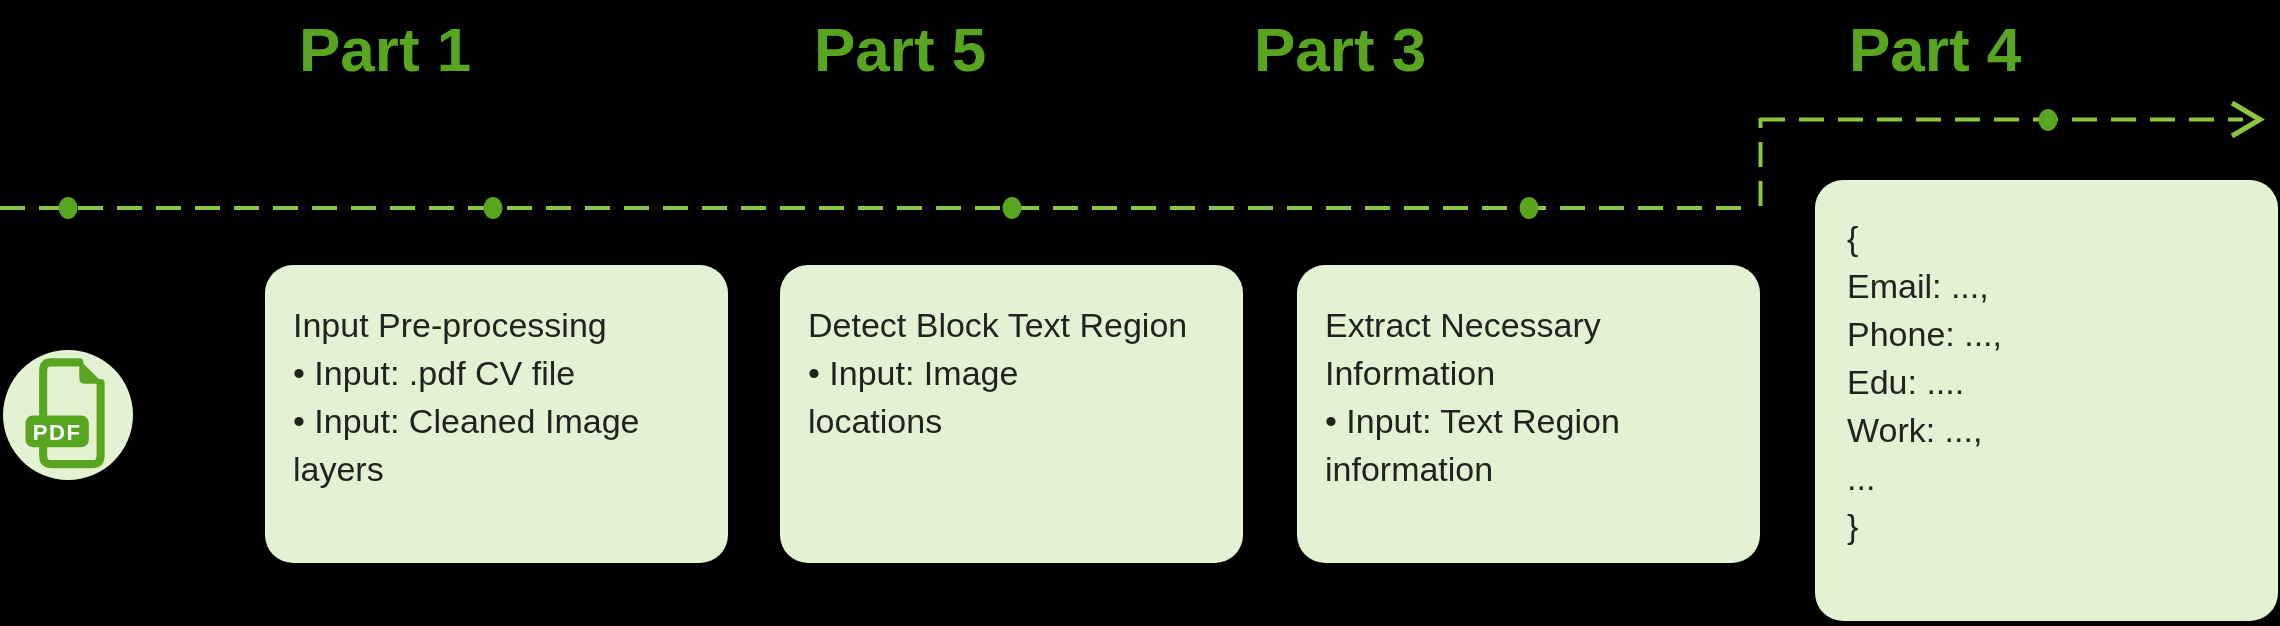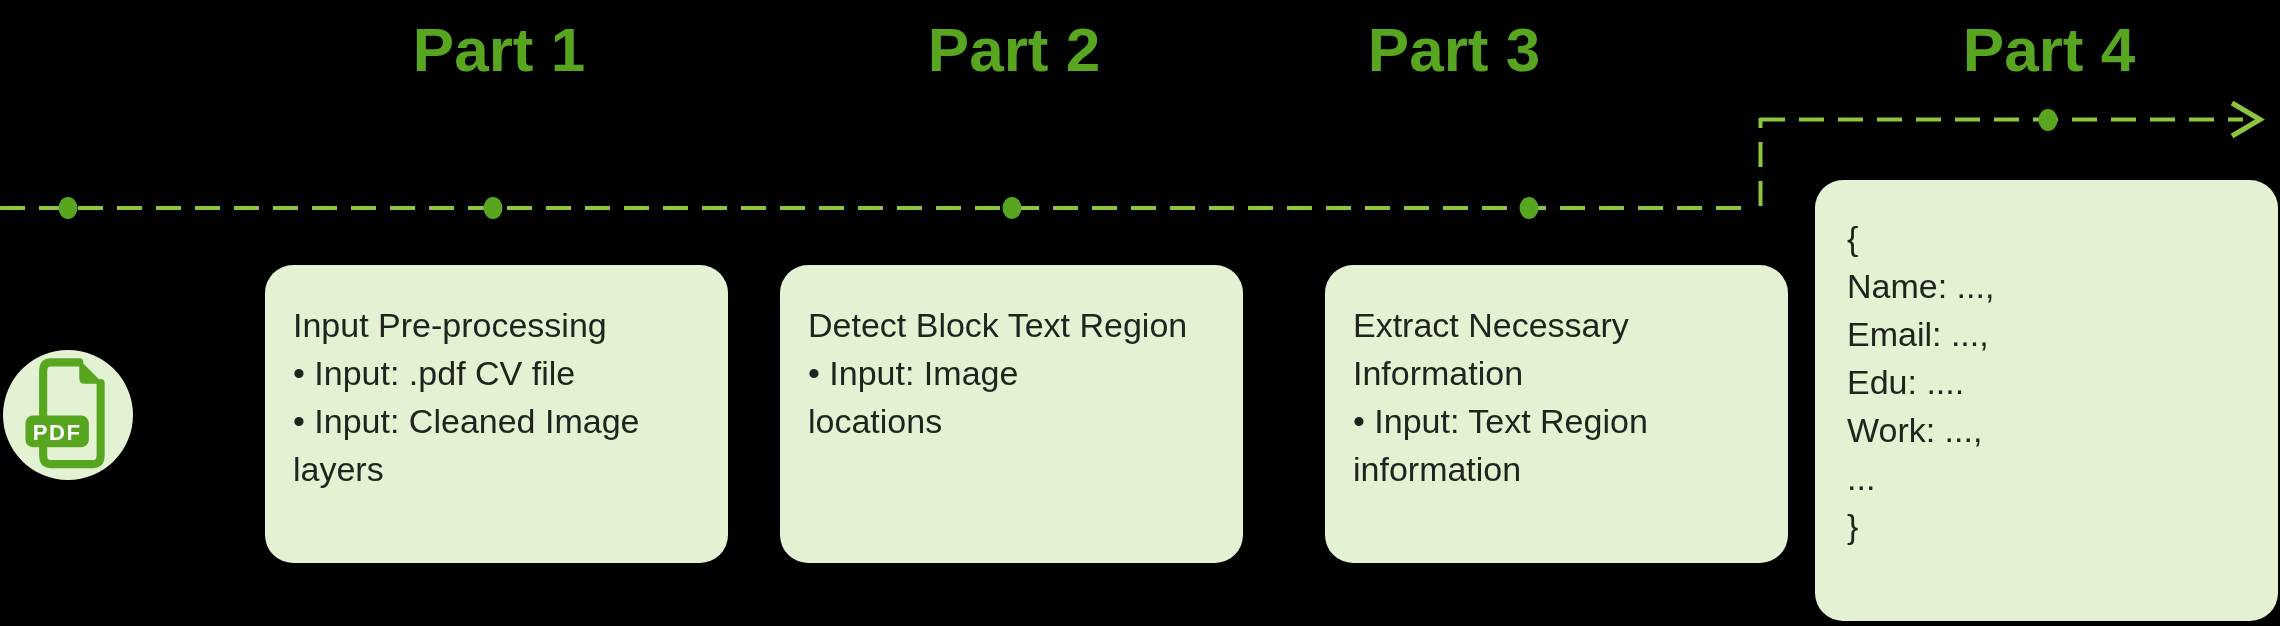--- a/index.html
+++ b/index.html
@@ -8,21 +8,20 @@
     width: 2280px;
     height: 626px;
     background: var(--background, #000);
     overflow: hidden;
     font-family: "Liberation Sans", sans-serif;
   }
   .part-label {
     position: absolute;
     top: 14px;
     width: 400px;
-    text-align: center;
     font-size: 62px;
     line-height: 72px;
     font-weight: bold;
     color: var(--accent-green, #58a620);
     letter-spacing: 0px;
   }
   #part1 { left: 299px; }
   #part2 { left: 814px; }
   #part3 { left: 1254px; }
   #part4 { left: 1849px; }
@@ -58,21 +57,21 @@
     color: var(--card-text, #20241e);
     font-size: 34px;
   }
   .card-1-3 {
     top: 265px;
     height: 298px;
     padding: 36px 24px 0 28px;
   }
   #card1 { left: 265px; }
   #card2 { left: 780px; }
-  #card3 { left: 1297px; margin-left: 28px; }
+  #card3 { left: 1297px; }
   #card4 {
     left: 1815px;
     top: 180px;
     height: 441px;
     padding: 34px 24px 0 32px;
   }
   .card-line {
     height: 48px;
     line-height: 48px;
     white-space: nowrap;
@@ -122,21 +121,21 @@
     <line class="dash-line" x1="1760" y1="119.5" x2="2243" y2="119.5"></line>
     <path class="arrow-head" d="M2232 103 L2260 119.5 L2232 136"></path>
     <ellipse class="milestone" cx="68" cy="208" rx="9.5" ry="11"></ellipse>
     <ellipse class="milestone" cx="493" cy="208" rx="9.5" ry="11"></ellipse>
     <ellipse class="milestone" cx="1012" cy="208" rx="9.5" ry="11"></ellipse>
     <ellipse class="milestone" cx="1529" cy="208" rx="9.5" ry="11"></ellipse>
     <ellipse class="milestone" cx="2048" cy="120" rx="9.5" ry="11"></ellipse>
   </svg>
 
   <div class="part-label" id="part1">Part 1</div>
-  <div class="part-label" id="part2">Part 2</div>
+  <div class="part-label" id="part2">Part 5</div>
   <div class="part-label" id="part3">Part 3</div>
   <div class="part-label" id="part4">Part 4</div>
 
   <div class="pdf-circle">
     <svg class="pdf-icon-svg" viewBox="0 0 56 76" xmlns="http://www.w3.org/2000/svg">
       <path class="pdf-doc-outline" d="M37 3 H18 Q12.5 3 12.5 9 V66 Q12.5 72 18 72 H46 Q51.5 72 51.5 66 V17"></path>
       <path class="pdf-solid" d="M37 1 L53.5 17.5 L41 17.5 Q37 17.5 37 13.5 Z"></path>
       <rect class="pdf-solid" x="0.5" y="39" width="43" height="21.5" rx="5"></rect>
       <text class="pdf-badge-text" x="22" y="55.5" text-anchor="middle">PDF</text>
     </svg>
@@ -157,21 +156,21 @@
 
   <div class="card card-1-3" id="card3">
     <div class="card-line">Extract Necessary</div>
     <div class="card-line">Information</div>
     <div class="card-line">• Input: Text Region</div>
     <div class="card-line">information</div>
   </div>
 
   <div class="card" id="card4">
     <div class="card-line">{</div>
-    <div class="card-line">Name: ...,</div>
     <div class="card-line">Email: ...,</div>
+    <div class="card-line">Phone: ...,</div>
     <div class="card-line">Edu: ....</div>
     <div class="card-line">Work: ...,</div>
     <div class="card-line">...</div>
     <div class="card-line">}</div>
   </div>
 
 </div>
 
 </body></html>

